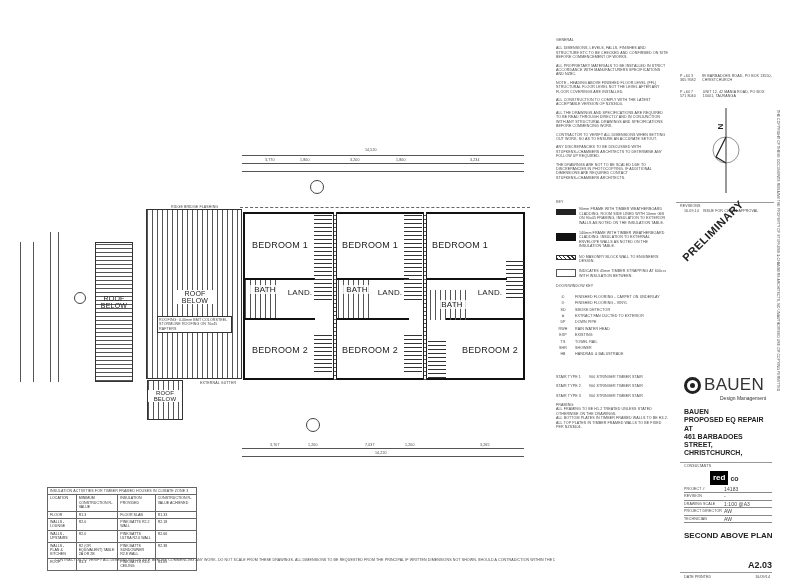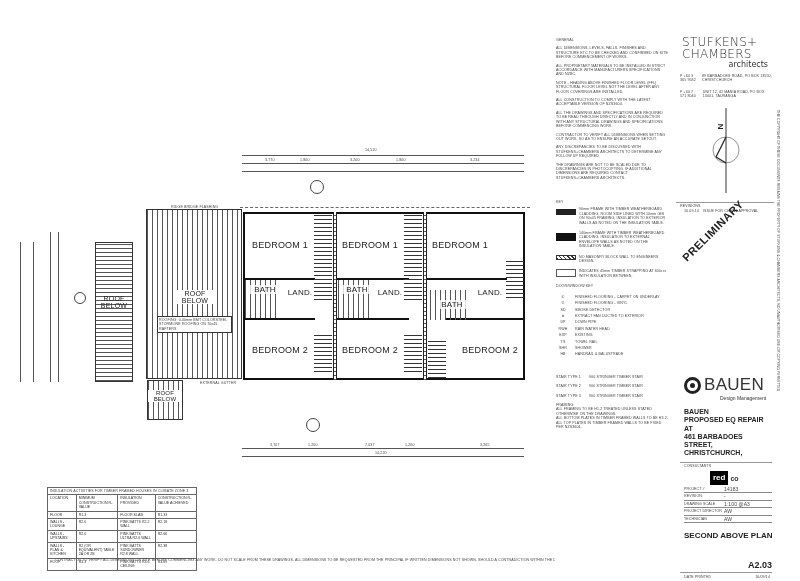--- a/index.html
+++ b/index.html
@@ -245,25 +245,20 @@
       </div>
   </div>
   <p style="margin-top:4px;">FRAMING:</p>
   <p>ALL FRAMING TO BE H1.2 TREATED UNLESS STATED OTHERWISE ON THE DRAWINGS.</p>
   <p>ALL BOTTOM PLATES IN TIMBER FRAMED WALLS TO BE H3.2.</p>
   <p>ALL TOP PLATES IN TIMBER FRAMED WALLS TO BE FIXED PER NZS3604.</p>
 </div>
 
 <div class="abs" style="left:676px;top:30px;width:98px;height:530px;">
 
-  <div style="position:absolute;left:6px;top:6px;width:92px;font-family:'DejaVu Sans',sans-serif;color:#333;">
-    <div style="font-size:12px;line-height:12px;letter-spacing:0.3px;font-weight:300;">STUFKENS+</div>
-    <div style="font-size:12px;line-height:12px;letter-spacing:0.3px;font-weight:300;">CHAMBERS</div>
-    <div style="font-size:8px;line-height:9px;text-align:right;padding-right:6px;">architects</div>
-  </div>
   <div class="abs tiny" style="left:4px;top:44px;width:92px;display:flex;gap:4px;">
     <span style="width:26px;">P +64 3 365 9582</span>
     <span>89 BARBADOES ROAD, PO BOX 13550, CHRISTCHURCH</span>
   </div>
   <div class="abs tiny" style="left:4px;top:60px;width:92px;display:flex;gap:4px;">
     <span style="width:26px;">P +64 7 571 8040</span>
     <span>UNIT 12, 42 MANIA ROAD, PO BOX 13001, TAURANGA</span>
   </div>
 
   <div class="abs" style="left:30px;top:78px;width:40px;height:85px;">

